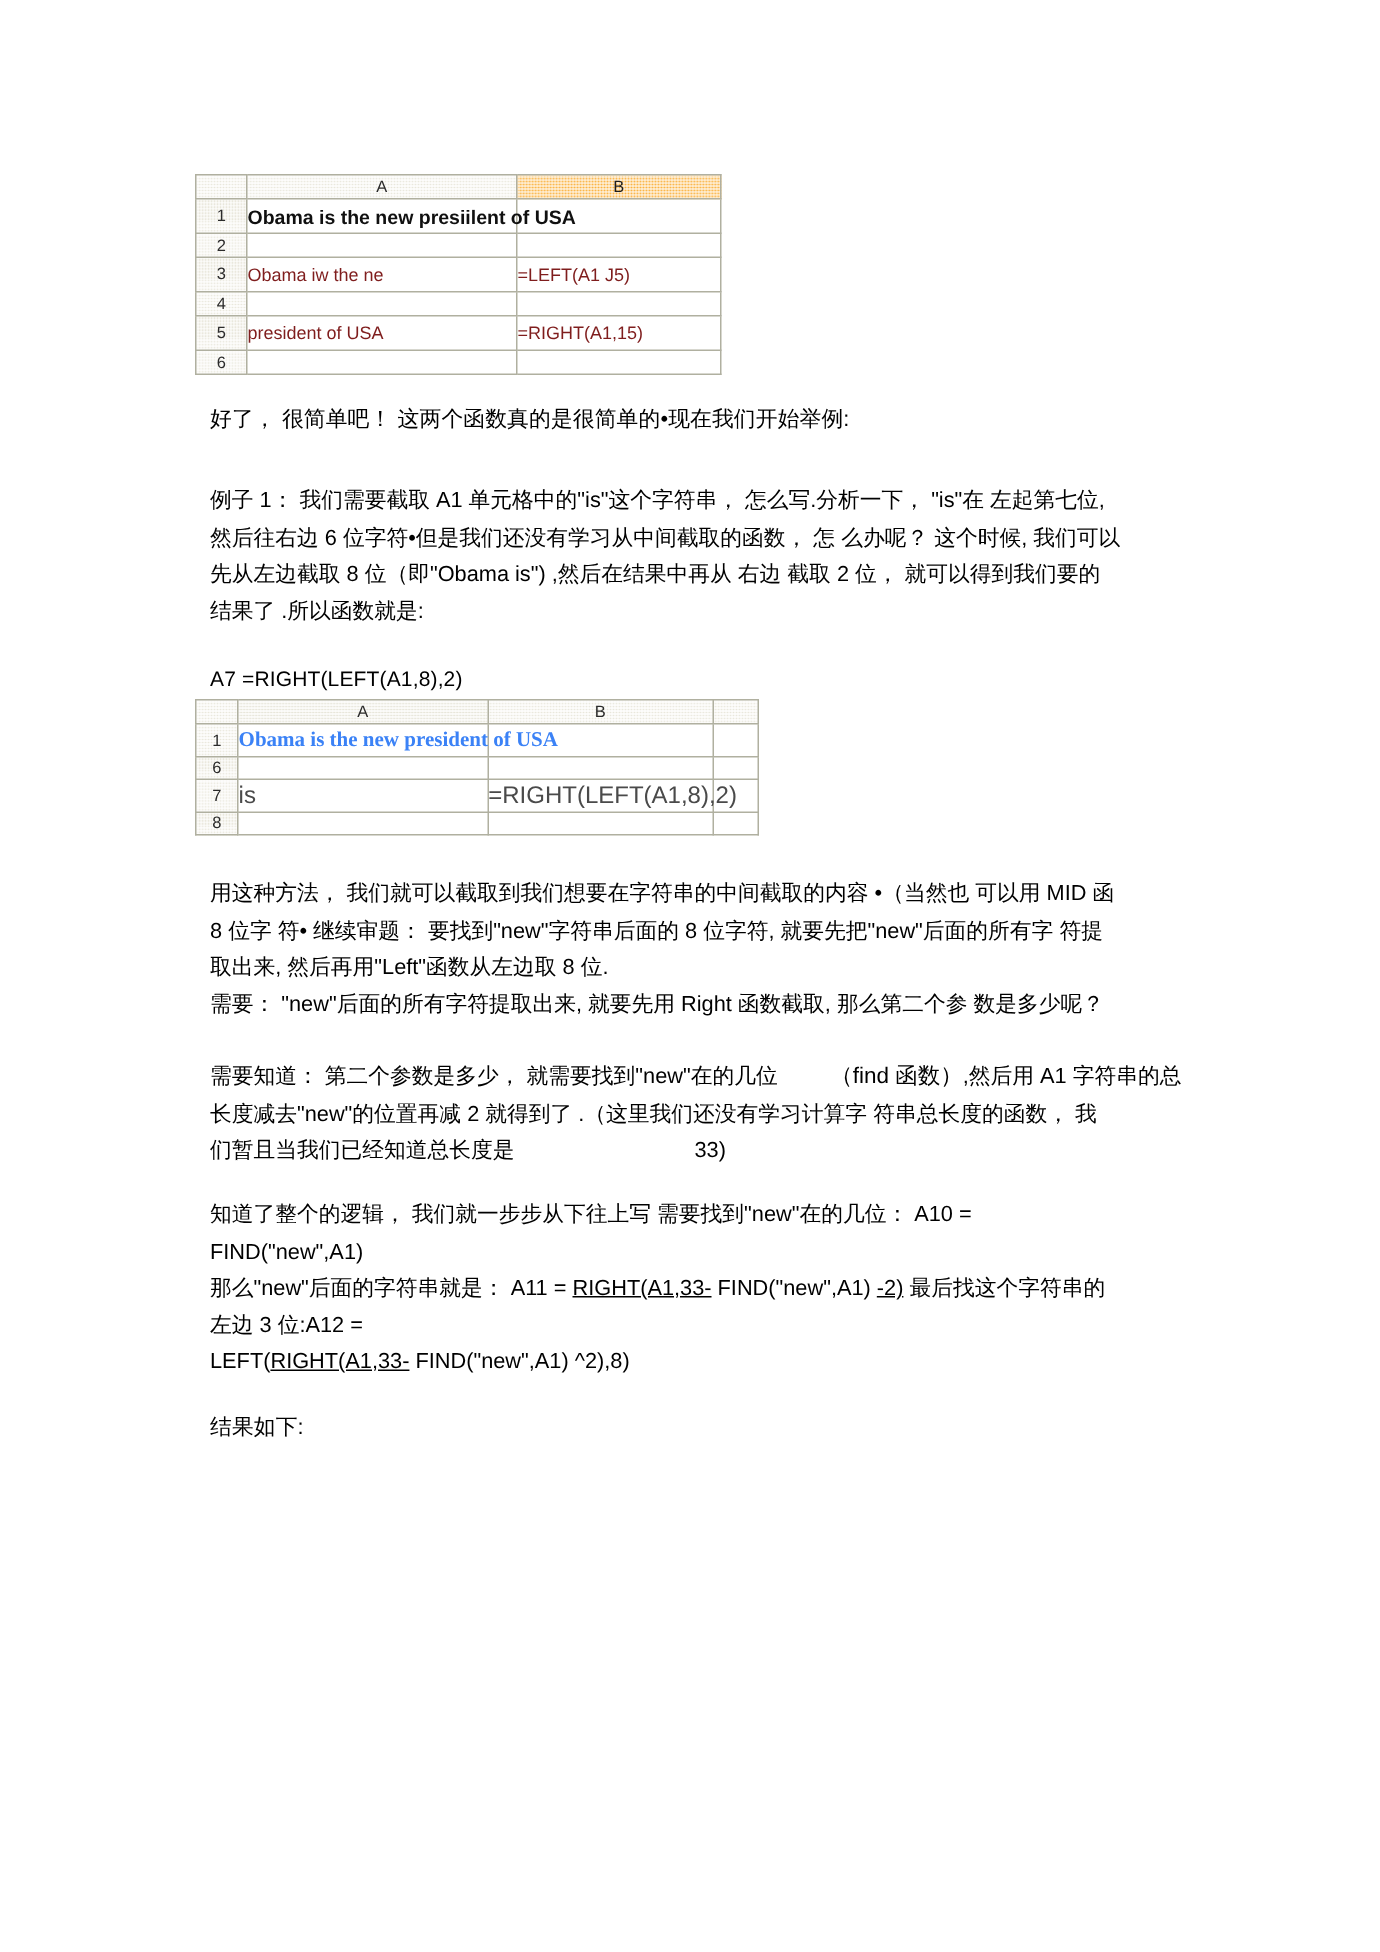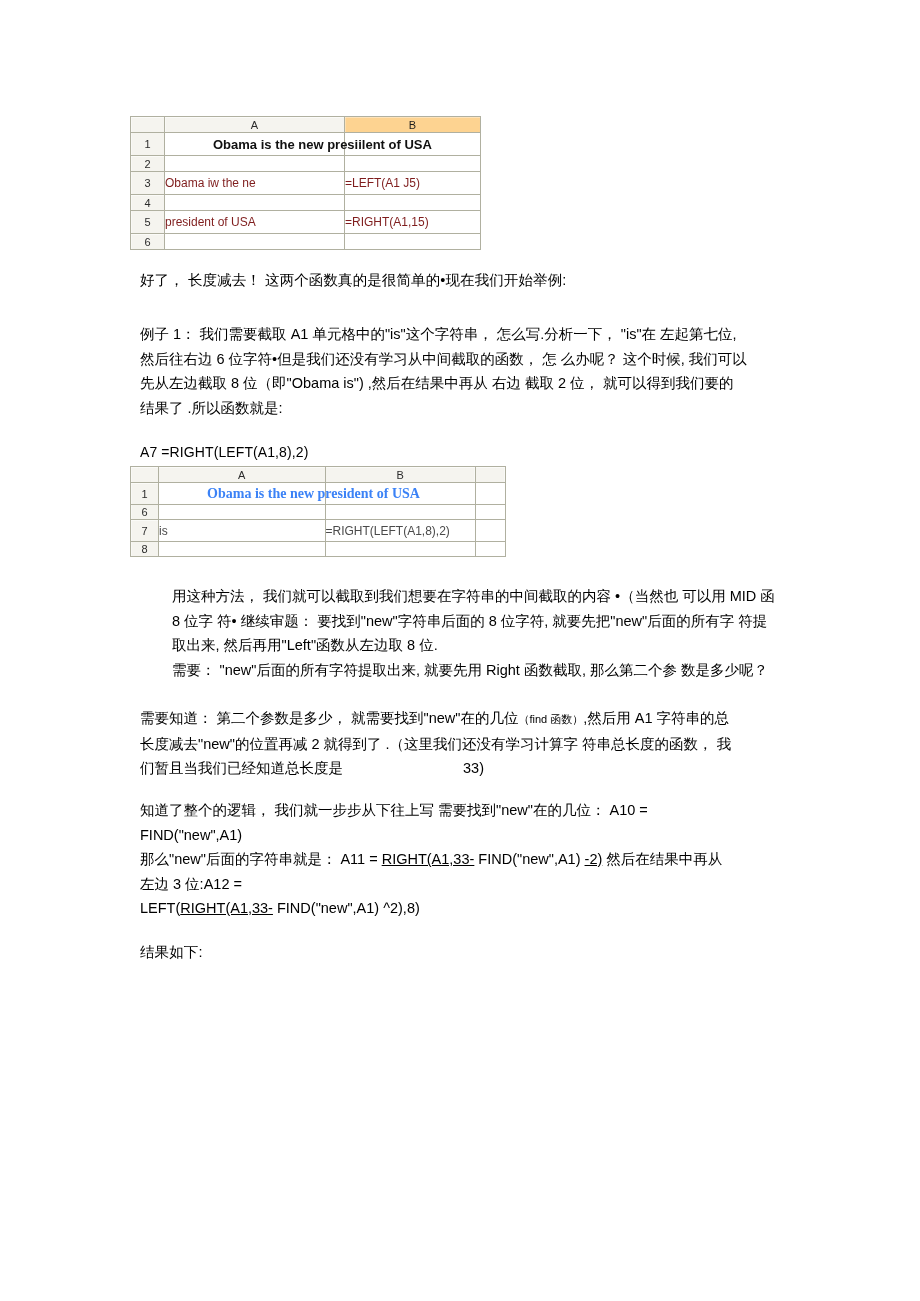--- a/index.html
+++ b/index.html
@@ -75,40 +75,39 @@
     padding-left: 4px;
     border-left-color: #c8c8bc;
     border-right-color: #c8c8bc;
     border-top-color: #d8d8cc;
     border-bottom-color: #d8d8cc;
   }
   .cell.title {
     font-weight: bold;
     color: #101010;
     font-size: 13px;
-    padding-left: 48px;
   }
 
   
   #sheet1 { left: 130px; top: 116px; width: 350px; }
   #sheet1 .c-row { width: 34px; }
   #sheet1 .c-a   { width: 180px; }
   #sheet1 .c-b   { width: 136px; }
   #sheet1 tr.r-tall td { height: 22px; }
   #sheet1 tr.r-short td { height: 15px; }
 
   
   #sheet2 { left: 130px; top: 466px; width: 376px; }
   #sheet2 .c-row { width: 28px; }
   #sheet2 .c-a   { width: 166px; }
   #sheet2 .c-b   { width: 150px; }
   #sheet2 .c-c   { width: 30px; }
   #sheet2 tr.r-tall td { height: 21px; }
   #sheet2 tr.r-short td { height: 14px; }
-  #sheet2 .cell { font-size: 12px; color: #4a4a4a; }
+  #sheet2 .cell { font-size: 16px; color: #4a4a4a; }
   #sheet2 .cell.title {
     font-family: "Liberation Serif", "DejaVu Serif", serif;
     font-weight: bold;
     font-size: 14px;
     color: #3b82f6;
   }
 
   
   .txt {
     position: absolute;
@@ -123,21 +122,21 @@
     width: 730px;
     font-size: 14.5px;
     line-height: 24.5px;
     color: #000;
   }
   .block p { margin: 0; }
   .mono-ish {
     font-family: "Liberation Sans", "DejaVu Sans", sans-serif;
   }
   .u { text-decoration: underline; }
-  .small-inline { font-size: 11px; }
+  .small-inline { font-size: 15px; margin-left: 35px; }
   .gap-right { padding-left: 120px; }
 </style>
 </head>
 <body>
 
 <div class="page">
 
   <table id="sheet1" class="sheet">
     <colgroup>
       <col class="c-row">
@@ -176,21 +175,21 @@
       <td class="cell">=RIGHT(A1,15)</td>
     </tr>
     <tr class="r-short">
       <td class="rowhead">6</td>
       <td class="cell"></td>
       <td class="cell"></td>
     </tr>
   </tbody>
     </table>
 
-  <div class="txt" style="left:140px; top:268px;">好了， 长度减去！ 这两个函数真的是很简单的•现在我们开始举例:</div>
+  <div class="txt" style="left:140px; top:268px;">好了， 很简单吧！ 这两个函数真的是很简单的•现在我们开始举例:</div>
 
   <div class="block" style="top:322px;">
     <p>例子 1： 我们需要截取 A1 单元格中的"is"这个字符串， 怎么写.分析一下， "is"在 左起第七位,</p>
     <p>然后往右边 6 位字符•但是我们还没有学习从中间截取的函数， 怎 么办呢？ 这个时候, 我们可以</p>
     <p>先从左边截取 8 位（即"Obama is") ,然后在结果中再从 右边 截取 2 位， 就可以得到我们要的</p>
     <p>结果了 .所以函数就是:</p>
   </div>
 
   <div class="txt mono-ish" style="left:140px; top:440px; font-size:14px;">A7 =RIGHT(LEFT(A1,8),2)</div>
 
@@ -228,36 +227,36 @@
     </tr>
     <tr class="r-short">
       <td class="rowhead">8</td>
       <td class="cell"></td>
       <td class="cell"></td>
       <td class="cell"></td>
     </tr>
   </tbody>
     </table>
 
-  <div class="block" style="top:584px;margin-left:32px;">
+  <div class="block" style="top:584px;">
     <p>用这种方法， 我们就可以截取到我们想要在字符串的中间截取的内容 •（当然也 可以用 MID 函</p>
     <p>8 位字 符• 继续审题： 要找到"new"字符串后面的 8 位字符, 就要先把"new"后面的所有字 符提</p>
     <p>取出来, 然后再用"Left"函数从左边取 8 位.</p>
     <p>需要： "new"后面的所有字符提取出来, 就要先用 Right 函数截取, 那么第二个参 数是多少呢？</p>
   </div>
 
   <div class="block" style="top:706px;">
     <p><span>需要知道： 第二个参数是多少， 就需要找到"new"在的几位</span><span class="small-inline">（find 函数）</span><span>,然后用 A1 字符串的总</span></p>
     <p>长度减去"new"的位置再减 2 就得到了 .（这里我们还没有学习计算字 符串总长度的函数， 我</p>
     <p><span>们暂且当我们已经知道总长度是</span><span class="gap-right">33)</span></p>
   </div>
 
   <div class="block" style="top:798px;">
     <p>知道了整个的逻辑， 我们就一步步从下往上写 需要找到"new"在的几位： A10 =</p>
     <p>FIND("new",A1)</p>
-    <p><span>那么"new"后面的字符串就是： A11 = </span><span class="u">RIGHT(A1,33-</span><span> FIND("new",A1) </span><span class="u">-2)</span><span> 然后在结果中再从</span></p>
+    <p><span>那么"new"后面的字符串就是： A11 = </span><span class="u">RIGHT(A1,33-</span><span> FIND("new",A1) </span><span class="u">-2)</span><span> 最后找这个字符串的</span></p>
     <p>左边 3 位:A12 =</p>
     <p><span>LEFT(</span><span class="u">RIGHT(A1,33-</span><span> FIND("new",A1) ^2),8)</span></p>
   </div>
 
   <div class="txt" style="left:140px; top:940px;">结果如下:</div>
 
 </div>
 
 </body></html>

